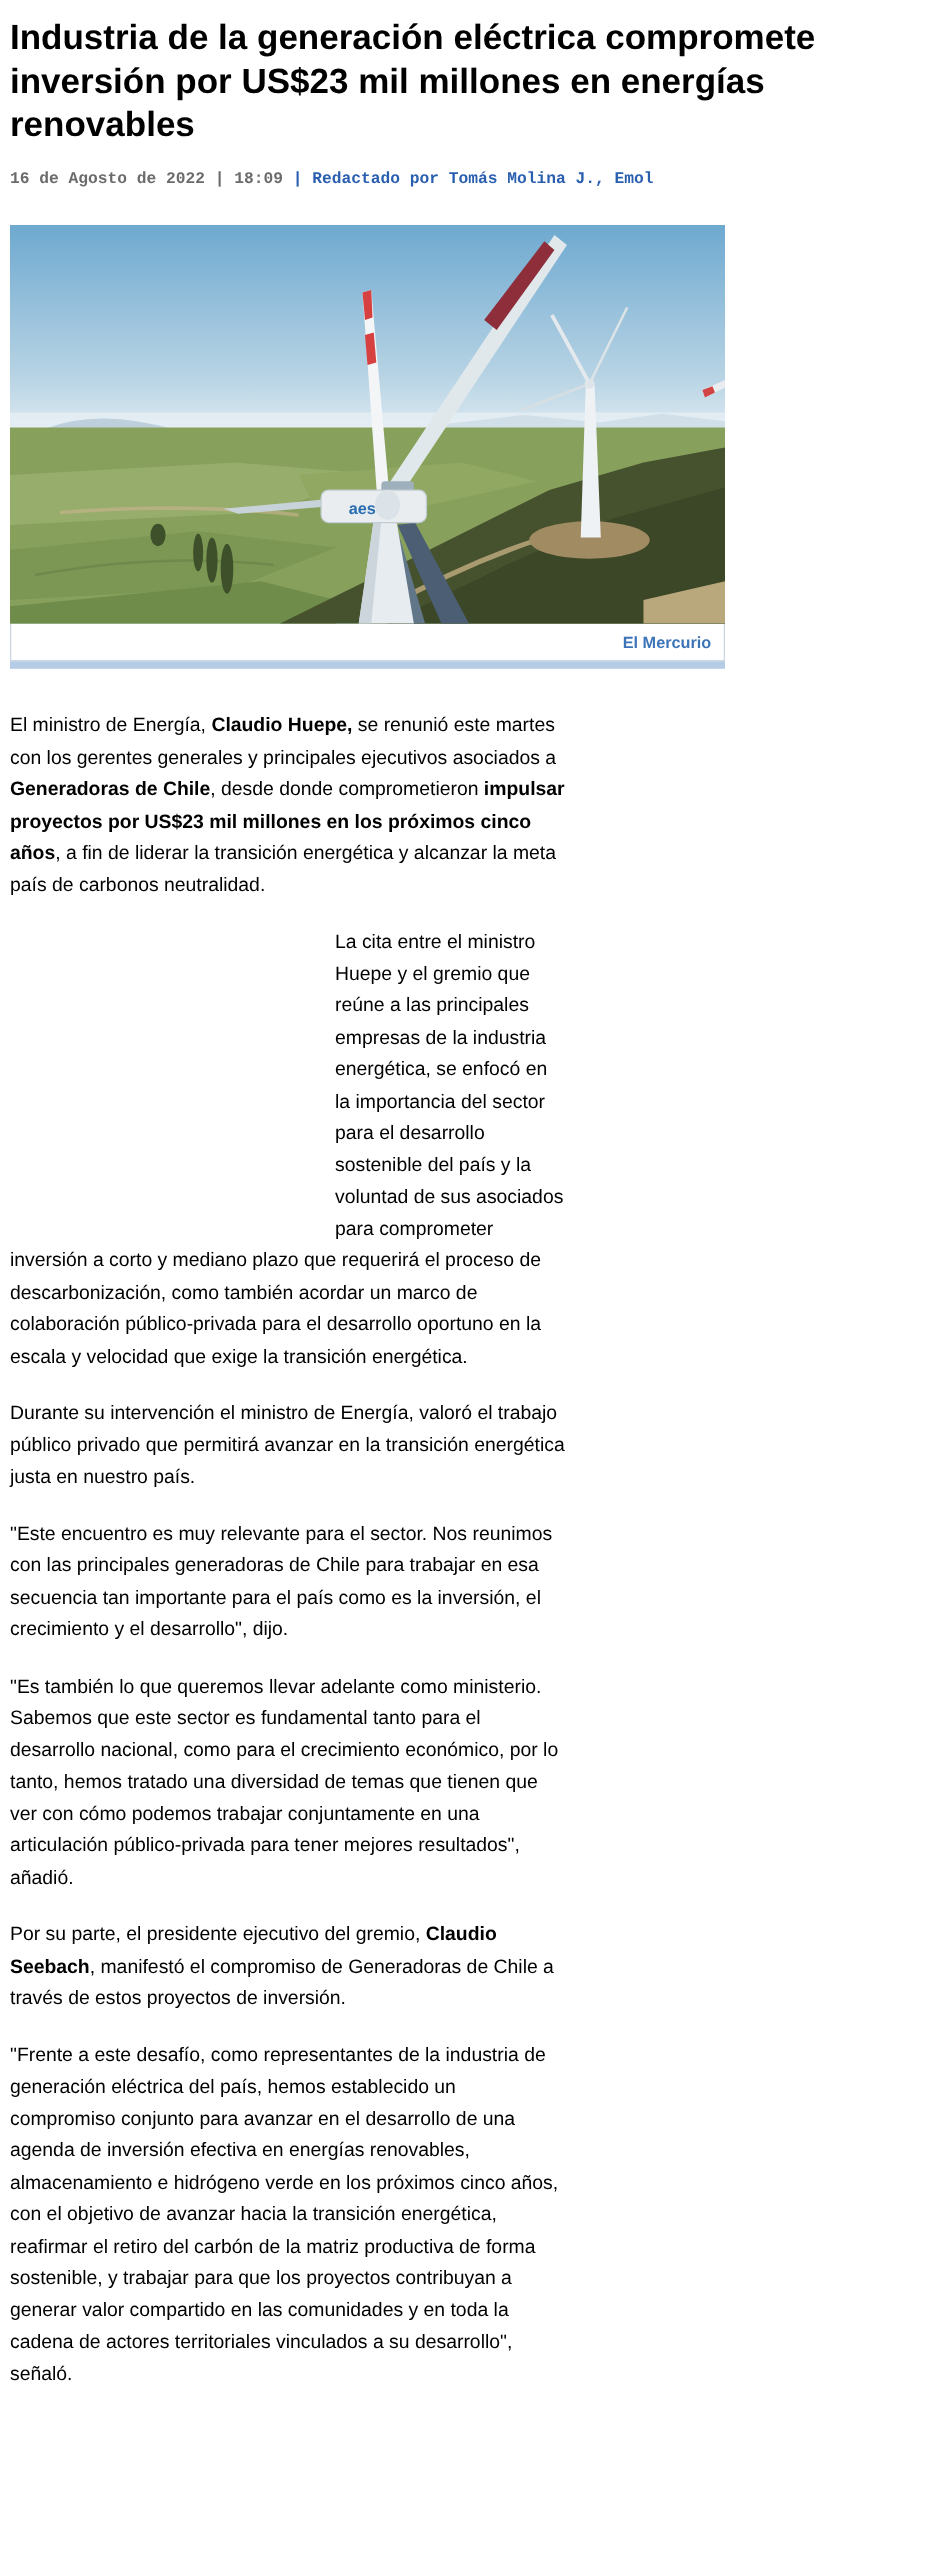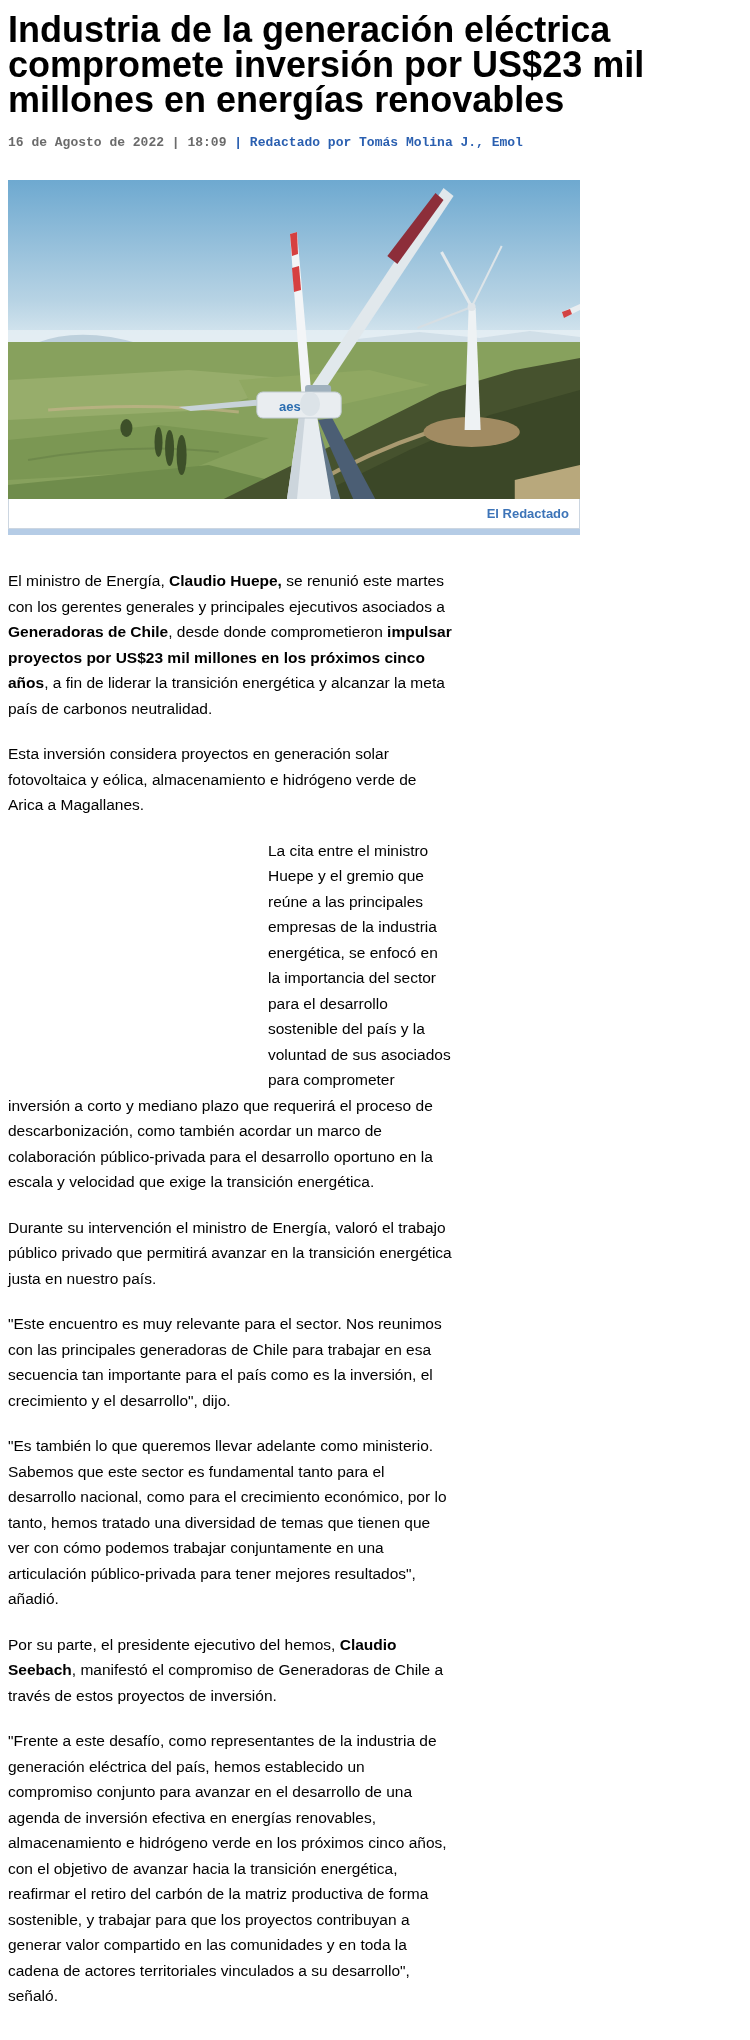--- a/index.html
+++ b/index.html
@@ -1,20 +1,20 @@
 <!DOCTYPE html>
 <html><head>
 <meta charset="utf-8">
 <style>
   html, body { margin: 0; padding: 0; background: #ffffff; }
   body { font-family: "Liberation Sans", sans-serif; color: #000; }
   .page { width: 750px; padding: 10px 0 24px 8px; box-sizing: border-box; }
 
   .title {
-    font-size: 36px; font-weight: bold; line-height: 35px;
+    font-size: 28px; font-weight: bold; line-height: 35px;
     margin: 2px 0 18px 0; max-width: 724px; color: #000;
   }
   .lede {
     font-size: 16.5px; line-height: 23px; margin: 0 0 20px 0;
     max-width: 706px; color: #111;
   }
   .dateline { font-size: 13px; font-weight: bold; color: #6b6b6b; margin: 0 0 30px 0; font-family: Liberation Mono, monospace; }
   .dateline .byline { color: #2a5fb0; text-decoration: none; cursor: pointer; }
 
   figure.photo-figure { margin: 0 0 33px 0; width: 572px; }
@@ -113,29 +113,28 @@
           <polygon points="290,236 296,236 288,319 278,319" fill="#ccd5dc"></polygon>
 
           <rect x="296" y="205" width="26" height="11" rx="3" fill="#9fb0bd"></rect>
           <rect x="248" y="212" width="84" height="26" rx="6" fill="#e9edf0" stroke="#c2ccd4" stroke-width="1"></rect>
           <ellipse cx="301" cy="224" rx="10" ry="12" fill="#dce3e8"></ellipse>
           <text x="270" y="231" font-size="13" font-weight="bold" fill="#2a6db0" font-family="Liberation Sans, sans-serif">aes</text>
         </g>
       </svg>
     </div>
     <figcaption class="caption-box">
-      <span>El Redactado</span>
+      <span>El Mercurio</span>
     </figcaption>
     <div class="caption-bar"></div>
   </figure>
 
   <div class="article-body" id="article-body">
       <p><span>El ministro de Energía, </span><b>Claudio Huepe,</b><span> se renunió este martes con los gerentes generales y principales ejecutivos asociados a </span><b>Generadoras de Chile</b><span>, desde donde comprometieron </span><b>impulsar proyectos por US$23 mil millones en los próximos cinco años</b><span>, a fin de liderar la transición energética y alcanzar la meta país de carbonos neutralidad.</span></p>
-      <p><span>Esta inversión considera proyectos en generación solar fotovoltaica y eólica, almacenamiento e hidrógeno verde de Arica a Magallanes.</span></p>
       <p><span class="embed-spacer"></span><span>La cita entre el ministro Huepe y el gremio que reúne a las principales empresas de la industria energética, se enfocó en la importancia del sector para el desarrollo sostenible del país y la voluntad de sus asociados para comprometer inversión a corto y mediano plazo que requerirá el proceso de descarbonización, como también acordar un marco de colaboración público-privada para el desarrollo oportuno en la escala y velocidad que exige la transición energética.</span></p>
       <p><span>Durante su intervención el ministro de Energía, valoró el trabajo público privado que permitirá avanzar en la transición energética justa en nuestro país.</span></p>
       <p><span>"Este encuentro es muy relevante para el sector. Nos reunimos con las principales generadoras de Chile para trabajar en esa secuencia tan importante para el país como es la inversión, el crecimiento y el desarrollo", dijo.</span></p>
       <p><span>"Es también lo que queremos llevar adelante como ministerio. Sabemos que este sector es fundamental tanto para el desarrollo nacional, como para el crecimiento económico, por lo tanto, hemos tratado una diversidad de temas que tienen que ver con cómo podemos trabajar conjuntamente en una articulación público-privada para tener mejores resultados", añadió.</span></p>
-      <p><span>Por su parte, el presidente ejecutivo del hemos, </span><b>Claudio Seebach</b><span>, manifestó el compromiso de Generadoras de Chile a través de estos proyectos de inversión.</span></p>
+      <p><span>Por su parte, el presidente ejecutivo del gremio, </span><b>Claudio Seebach</b><span>, manifestó el compromiso de Generadoras de Chile a través de estos proyectos de inversión.</span></p>
       <p><span>"Frente a este desafío, como representantes de la industria de generación eléctrica del país, hemos establecido un compromiso conjunto para avanzar en el desarrollo de una agenda de inversión efectiva en energías renovables, almacenamiento e hidrógeno verde en los próximos cinco años, con el objetivo de avanzar hacia la transición energética, reafirmar el retiro del carbón de la matriz productiva de forma sostenible, y trabajar para que los proyectos contribuyan a generar valor compartido en las comunidades y en toda la cadena de actores territoriales vinculados a su desarrollo", señaló.</span></p>
     </div>
 
 </div>
 
 </body></html>

